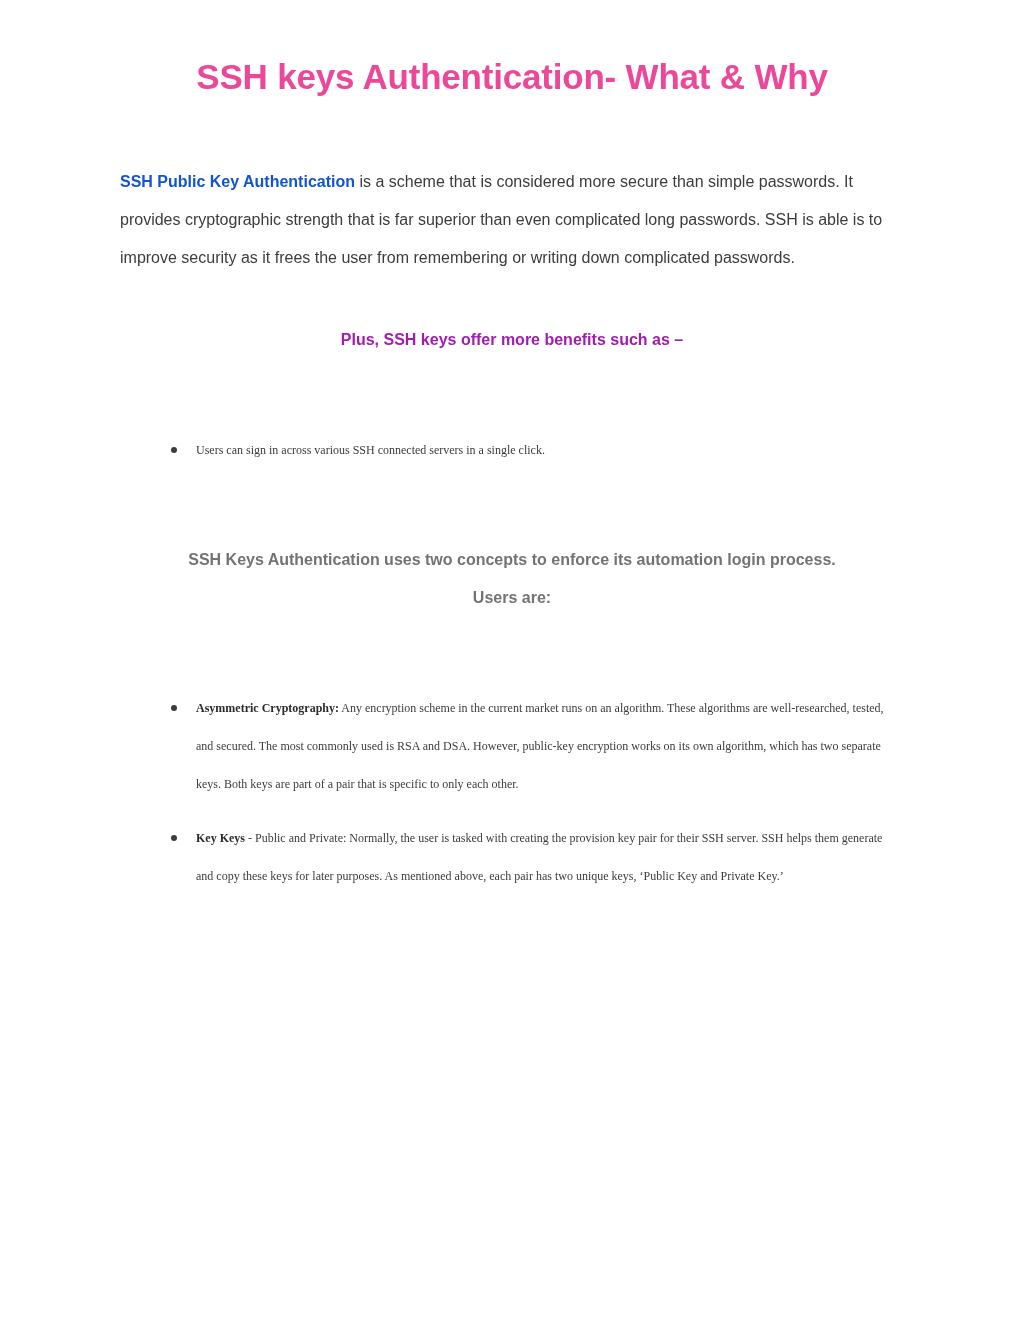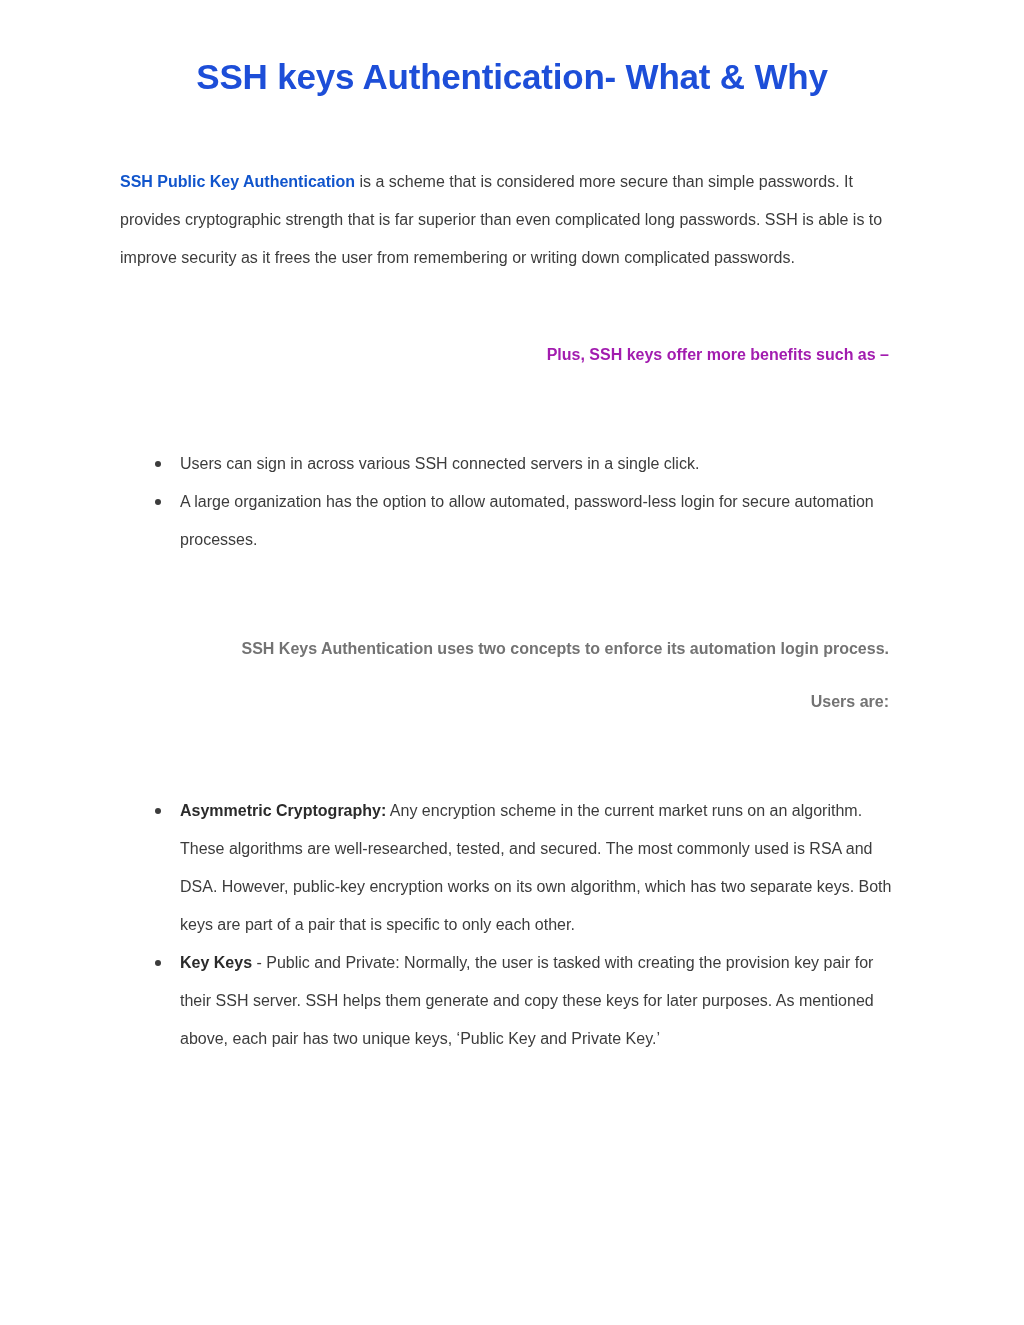--- a/index.html
+++ b/index.html
@@ -25,21 +25,21 @@
     padding: 0 120px;
   }
 
   .doc-title {
     margin: 0;
     padding-top: 55px;
     text-align: center;
     font-size: 35px;
     line-height: 44px;
     font-weight: bold;
-    color: #1d4ed8;
+    color: #ec4899;
     letter-spacing: -0.2px;
   }
 
   .body-block {
     margin-top: 64px;
   }
 
   p.para {
     margin: 0;
     font-size: 16px;
@@ -47,47 +47,48 @@
     color: #3c3c3c;
     text-align: left;
   }
 
   .lead-strong {
     font-weight: bold;
     color: #1155cc;
   }
 
   h2.sub-heading {
-    margin: 15px;
+    margin: 0;
     font-size: 16px;
     line-height: 38px;
     font-weight: bold;
     color: #a21caf;
-    text-align: right;
+    text-align: center;
   }
 
   h2.sub-heading.violet {
     color: #737373;
   }
   .gap-lg { height: 44px; }
   .gap-xl { height: 56px; }
 
   ul.bullets {
     margin: 0;
     padding: 0 0 0 35px;
     list-style: none;
   }
 
   ul.bullets > li {
     position: relative;
-    margin: 0;
+    margin: 16px;
     padding-left: 25px;
-    font-size: 16px;
+    font-size: 12px;
     line-height: 38px;
     color: #3c3c3c;
+    font-family: Liberation Serif, serif;
   }
 
   ul.bullets > li .bullet-dot {
     position: absolute;
     left: 0;
     top: 16px;
     width: 6px;
     height: 6px;
     border-radius: 50%;
     background: #3c3c3c;
@@ -113,24 +114,20 @@
 
     <h2 class="sub-heading">Plus, SSH keys offer more benefits such as –</h2>
 
     <div class="gap-xl"></div>
 
     <ul class="bullets">
       <li>
         <span class="bullet-dot"></span>
         <span>Users can sign in across various SSH connected servers in a single click.</span>
       </li>
-      <li>
-        <span class="bullet-dot"></span>
-        <span>A large organization has the option to allow automated, password-less login for secure automation processes.</span>
-      </li>
     </ul>
 
     <div class="gap-xl"></div>
 
     <h2 class="sub-heading violet">SSH Keys Authentication uses two concepts to enforce its automation login process.</h2>
     <h2 class="sub-heading violet">Users are:</h2>
 
     <div class="gap-xl"></div>
 
     <ul class="bullets">

